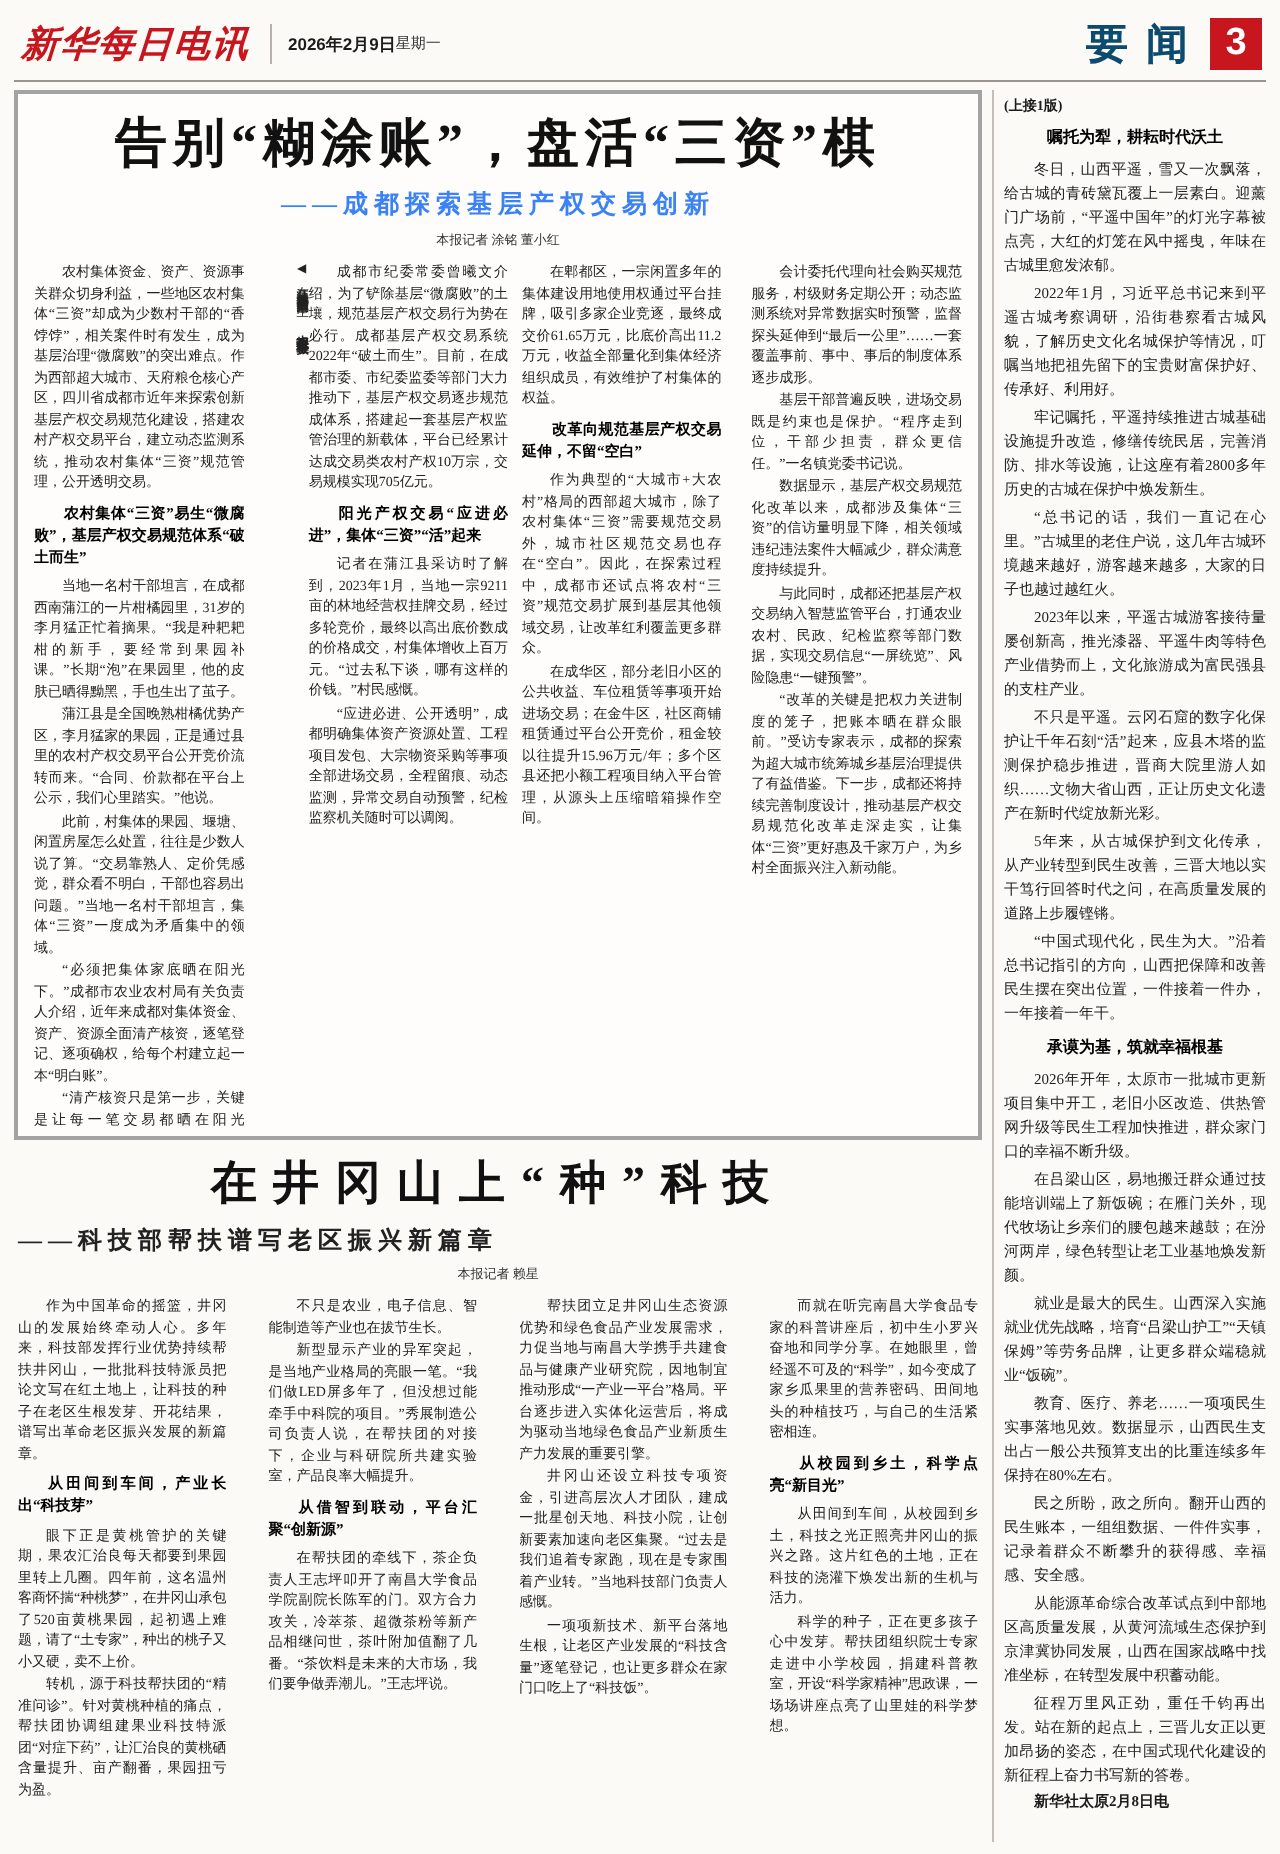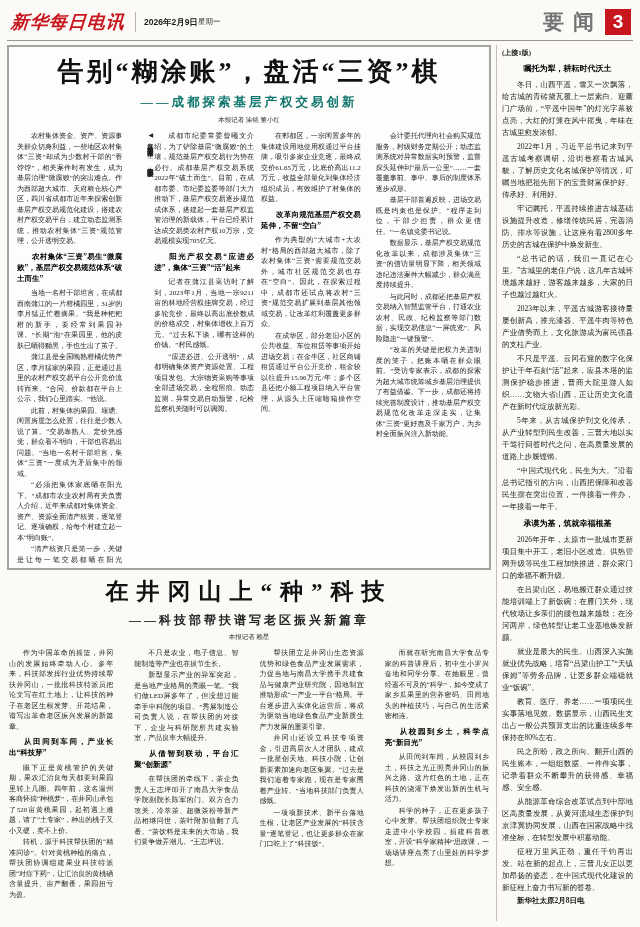--- a/index.html
+++ b/index.html
@@ -8,34 +8,34 @@
   .page{width:640px;height:927px;padding:5px 7px 0 7px;position:relative}
 
   
   .topbar{display:flex;align-items:center;height:32px;padding:2px 2px 0 4px}
   .masthead{color:#c8161e;font-size:18px;font-weight:bold;font-style:italic;letter-spacing:1px;transform:skewX(-4deg);white-space:nowrap}
   .top-div{width:1px;height:20px;background:#b9b2ac;margin:0 8px 0 10px}
   .datebox{display:flex;flex-direction:row;justify-content:space-between;line-height:1.25}
   .date-main{font-size:8.5px;font-weight:bold;font-family:"Liberation Sans",sans-serif}
   .date-week{font-size:7.5px;font-family:"Liberation Sans",sans-serif;color:#333}
   .top-spacer{flex:1}
-  .section-title{color:#737373;font-size:21px;font-weight:bold;letter-spacing:9px;margin-right:2px;white-space:nowrap}
+  .section-title{color:#0c4a6e;font-size:21px;font-weight:bold;letter-spacing:9px;margin-right:2px;white-space:nowrap}
   .pagenum{width:26px;height:26px;background:#c8161e;color:#fff;font-size:19px;font-weight:bold;display:flex;align-items:center;justify-content:center;font-family:"Liberation Sans",sans-serif}
   .header-rule{border-bottom:1px solid #9a948e;margin:3px 0 4px 0}
 
   
   .content{display:flex;align-items:stretch}
   .left-zone{width:484px}
   .v-rule{width:1px;background:#c5bfb8;margin:0 5px;height:876px}
   .sidebar{flex:1;height:876px;overflow:hidden;padding-top:1px}
 
   
   .main-box{border:2px solid #a3a3a3;padding:7px 8px 5px 8px;background:#fefdfb}
   .m-headline{text-align:center;font-size:26px;font-weight:bold;letter-spacing:3px;white-space:nowrap;color:#111}
-  .m-subtitle{text-align:center;font-size:12.5px;font-weight:bold;letter-spacing:3px;margin-top:5px;color:#0f766e}
+  .m-subtitle{text-align:center;font-size:12.5px;font-weight:bold;letter-spacing:3px;margin-top:5px;color:#3b82f6}
   .m-byline{text-align:center;font-size:6.5px;color:#333;margin:5px 0 6px 0}
   .m-body{display:flex;gap:15px;height:432px;overflow:hidden}
   .col{flex:1;overflow:hidden}
   .mid{flex:2.12;display:flex;flex-direction:row}
   .photo-row{display:flex;height:168px;margin-bottom:4px}
   .mid-cols{display:flex;gap:7px;flex:1;overflow:hidden}
 
   .para{font-size:7px;line-height:1.5;text-align:justify;text-indent:2em;color:#222;margin-bottom:1px}
   .colhead{font-size:7.5px;line-height:1.5;font-weight:bold;text-indent:2em;color:#000;margin:4px 0;text-align:justify}
 
@@ -61,21 +61,21 @@
   .ph-daikon{position:absolute;bottom:2px;right:0;width:26%;height:24%;background:repeating-linear-gradient(80deg,#dfe6c2 0 6px,#c9d6a4 6px 12px);border-radius:10px 4px 0 0}
   .ph-redveg{position:absolute;top:52%;right:6%;width:16px;height:10px;border-radius:50%;background:#b5402f}
 
   .photo-caption{width:14px;margin-left:3px;writing-mode:vertical-rl;font-size:6.2px;line-height:1.15;color:#222;letter-spacing:0.5px}
   .photo-caption .credit{font-weight:bold;margin-top:6px}
   .pc-mark{font-size:6px}
 
   
   .b-article{padding:6px 2px 0 2px}
   .b-headline{text-align:center;font-size:23px;font-weight:bold;letter-spacing:8px;color:#111;white-space:nowrap}
-  .b-subtitle{text-align:center;font-size:12px;font-weight:bold;letter-spacing:3px;margin-top:5px;color:#222}
+  .b-subtitle{font-size:12px;font-weight:bold;letter-spacing:3px;margin-top:5px;color:#222}
   .b-byline{text-align:center;font-size:6.5px;color:#333;margin:4px 0 6px 0}
   .b-body{display:flex;gap:21px;height:266px;overflow:hidden}
 
   
   .sb-note{font-size:7px;font-weight:bold;margin:2px 0 4px 0}
   .sb-head{font-size:8px;font-weight:bold;text-align:center;margin:5px 0;color:#000}
   .sidebar .para{font-size:7.5px;line-height:1.6;margin-bottom:2px}
   .sb-dateline{font-size:7.5px;font-weight:bold;text-indent:2em;margin-top:2px}
 </style>
 </head>

